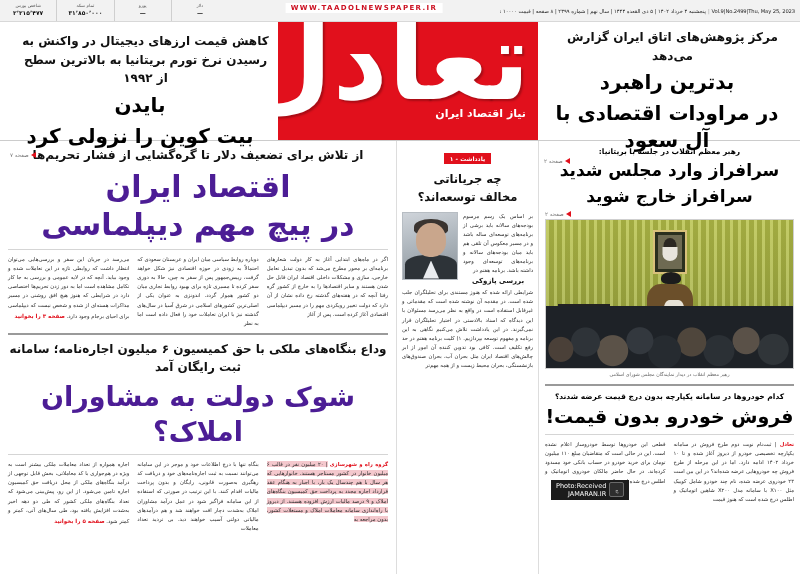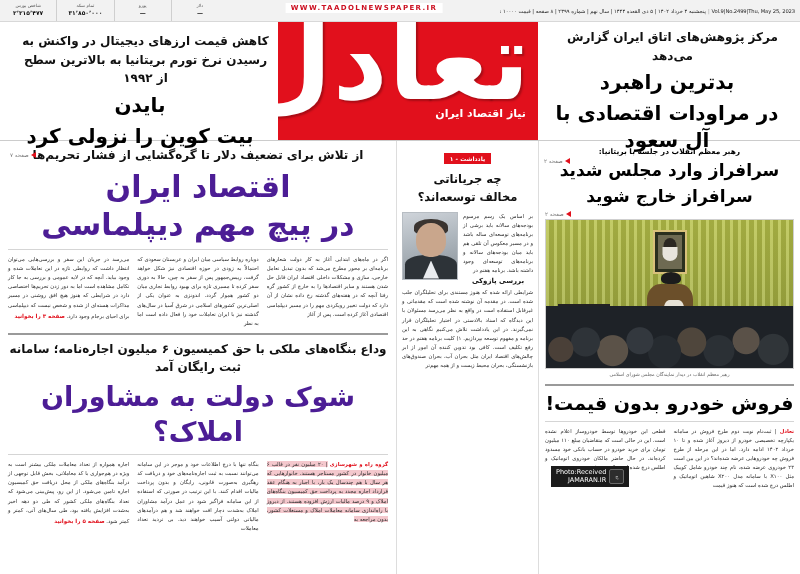--- a/index.html
+++ b/index.html
@@ -336,20 +336,21 @@
             <div class="pn-robe-in"></div>
           </div>
         </div>
         <div class="pn-mic"></div>
         <div class="pn-crowd"></div>
       </div>
       <div class="photo-cap">رهبر معظم انقلاب در دیدار نمایندگان مجلس شورای اسلامی</div>
 
       <div class="hr-thick"></div>
 
+      <div class="left-kicker">کدام خودروها در سامانه یکپارچه بدون درج قیمت عرضه شدند؟</div>
       <div class="left-head" style="font-size:19px">فروش خودرو بدون قیمت!</div>
 
       <div class="hr-thin"></div>
 
       <div style="position:relative">
         <div class="cols2">
           <p class="body-txt"><span class="head-lead">تعادل</span> | <span>ثبت‌نام نوبت دوم طرح فروش در سامانه یکپارچه تخصیصی خودرو از دیروز آغاز شده و تا ۱۰ خرداد ۱۴۰۲ ادامه دارد. اما در این مرحله از طرح فروش چه خودروهایی عرضه شده‌اند؟ در این بین است ۲۳ خودروی عرضه شده، نام چند خودرو شامل کوییک مثل X۱۰۰ با سامانه مدل X۲۰۰ شاهین اتوماتیک و اطلس درج شده است که هنوز قیمت</span></p>
           <p class="body-txt">قطعی این خودروها توسط خودروساز اعلام نشده است. این در حالی است که متقاضیان مبلغ ۱۱۰ میلیون تومان برای خرید خودرو در حساب بانکی خود مسدود کرده‌اند. در حال حاضر مالکان خودروی اتوماتیک و اطلس درج شده است که هنوز قیمت</p>
         </div>
         <div class="credit-box">

